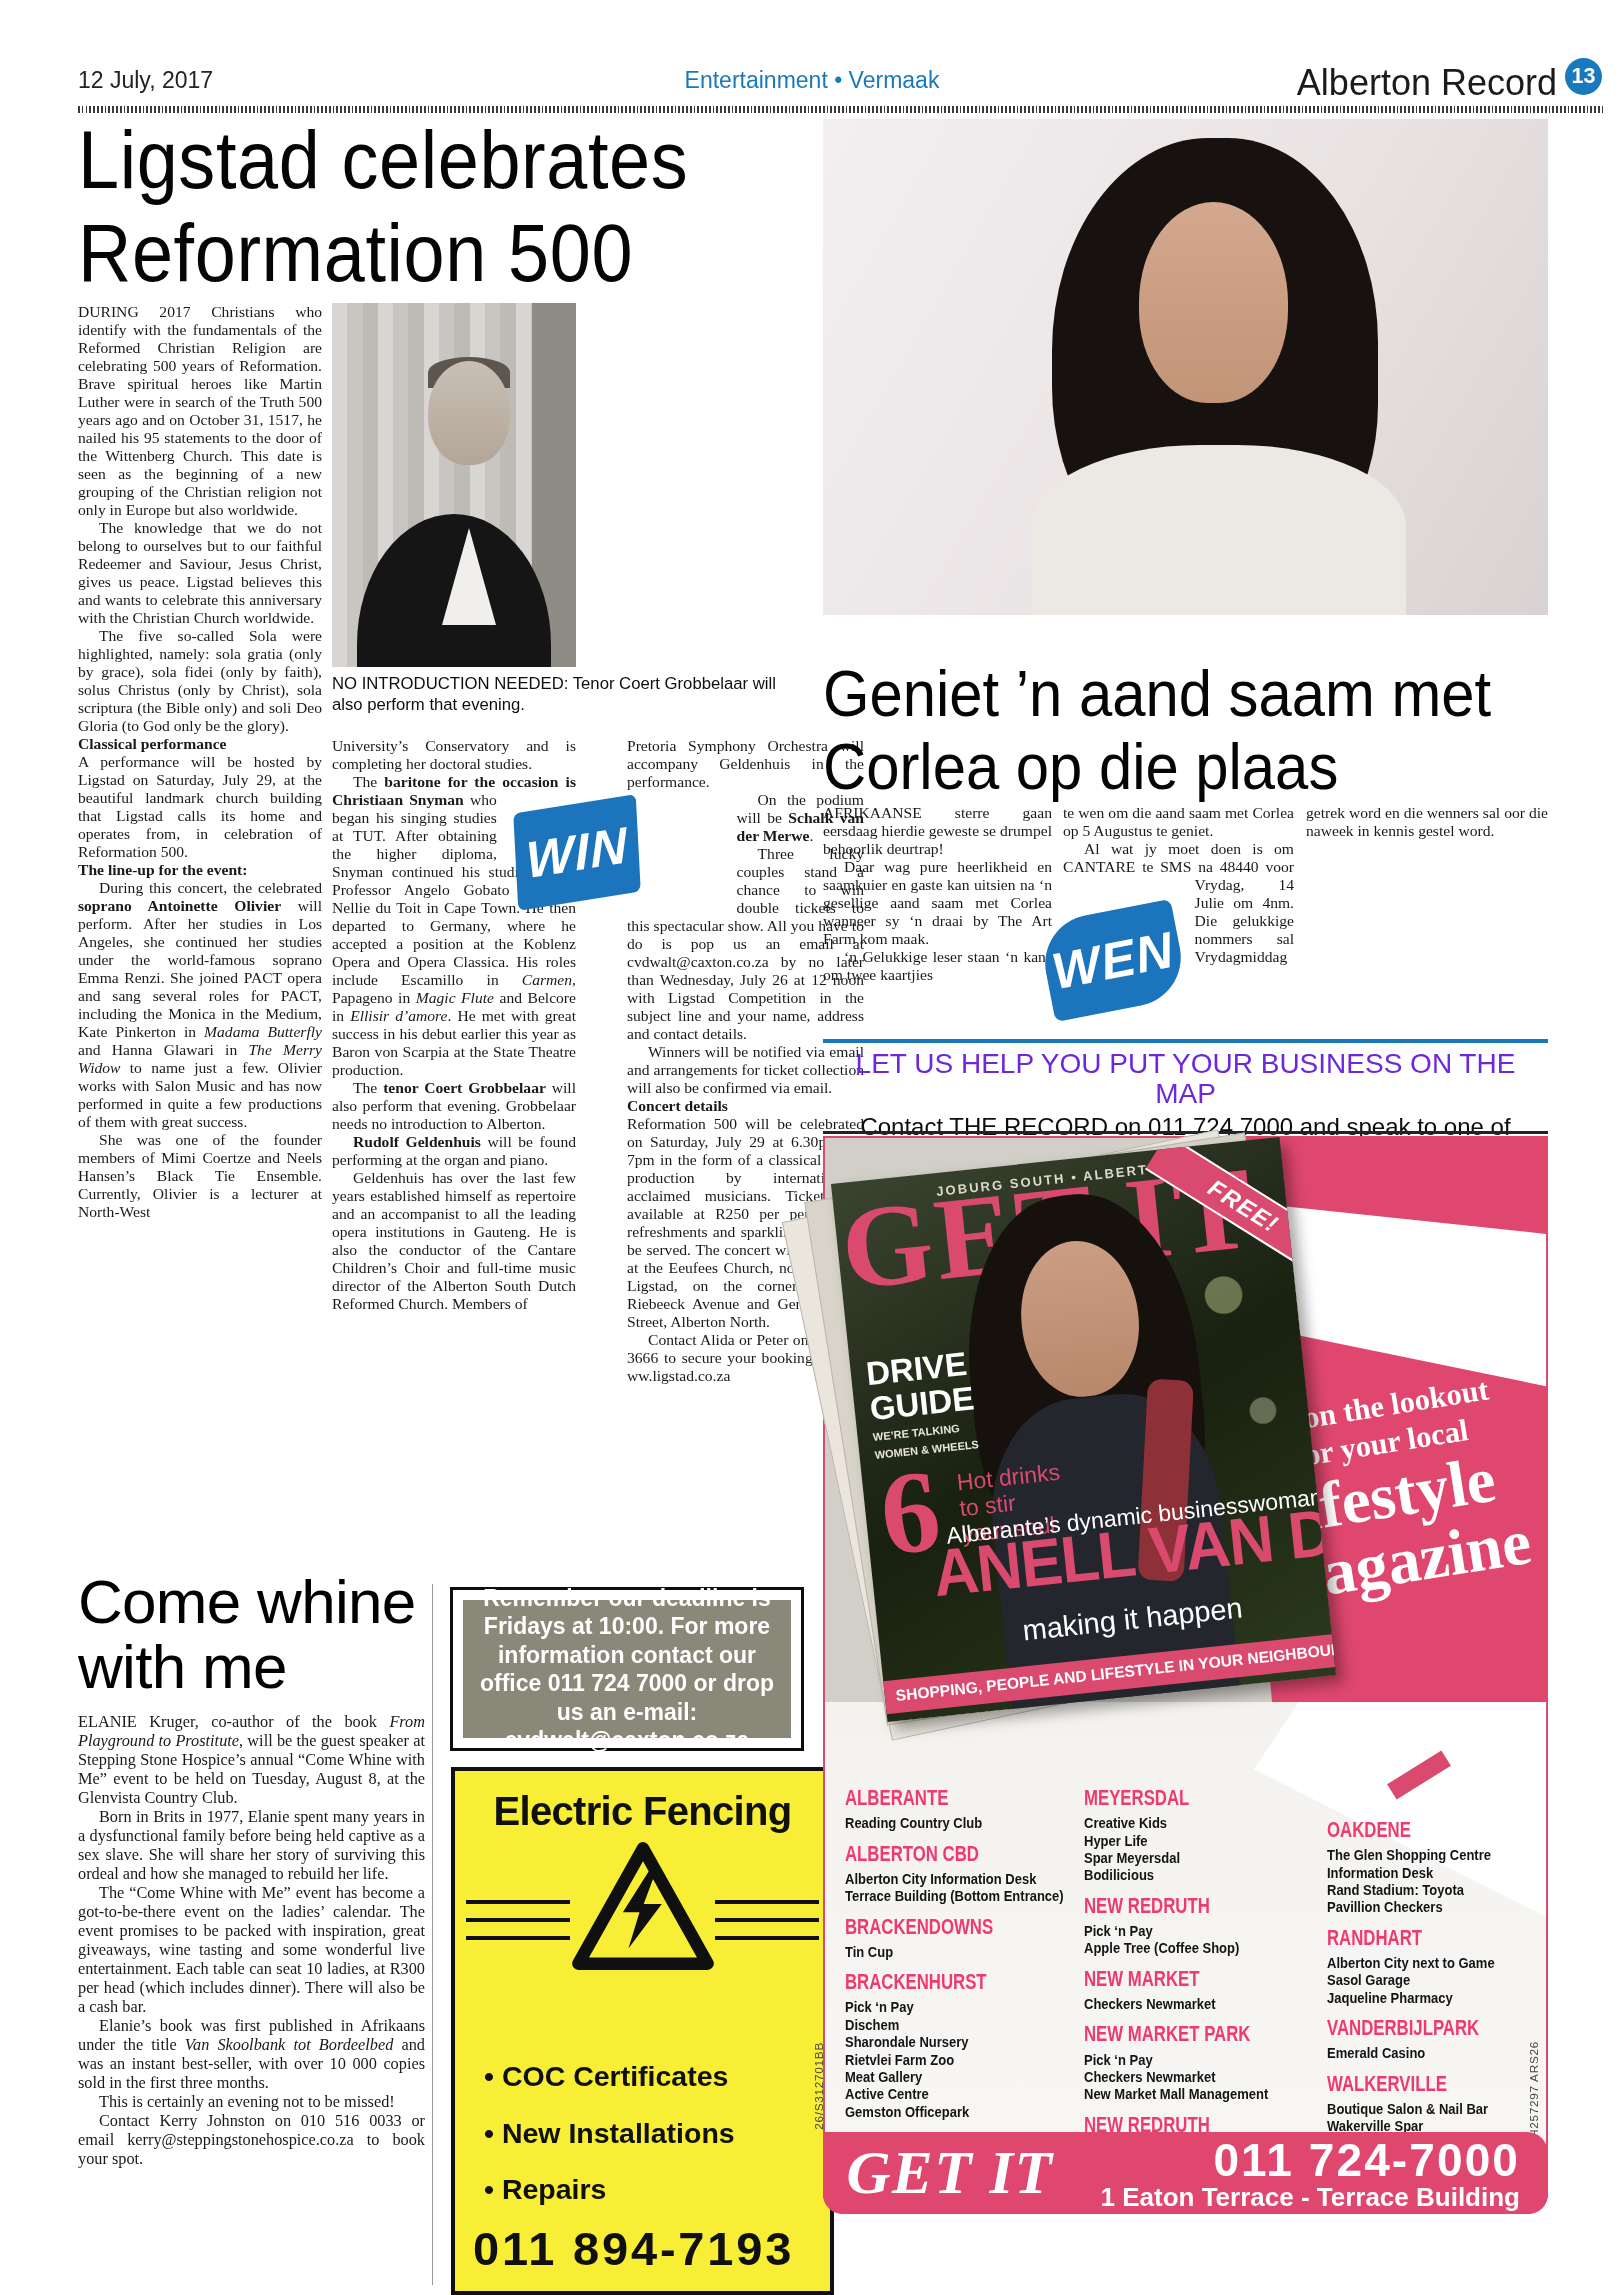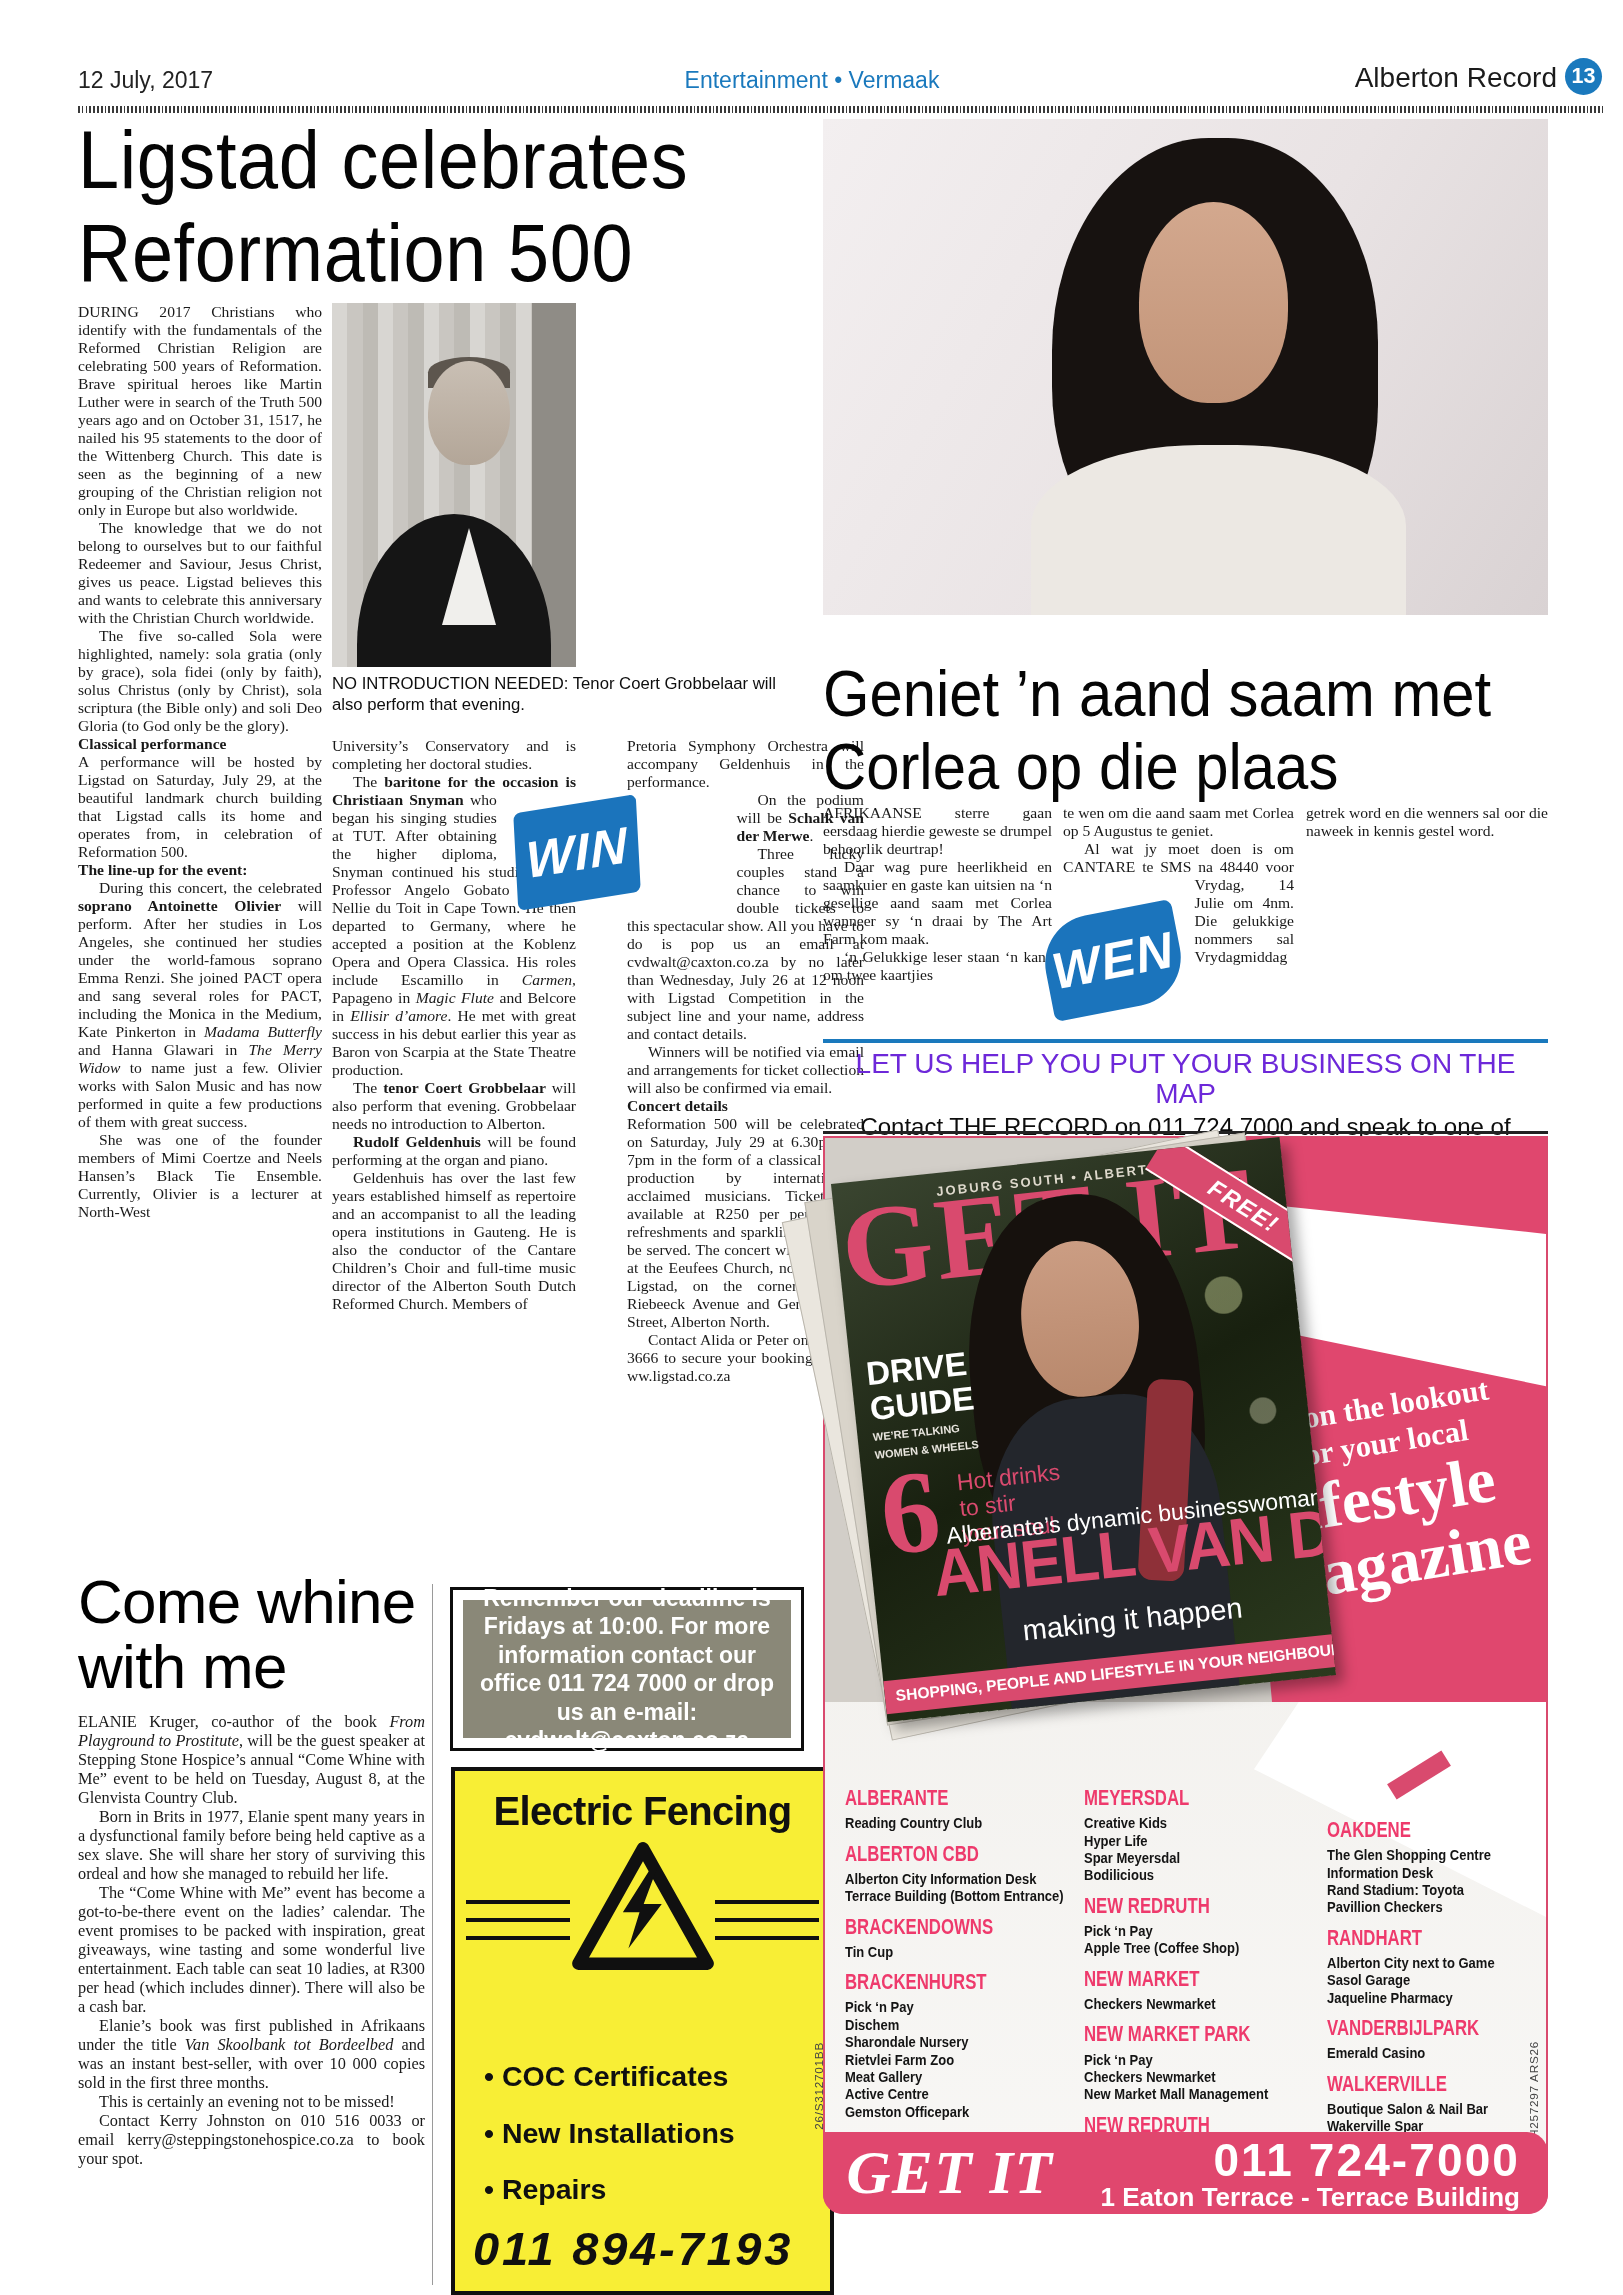--- a/index.html
+++ b/index.html
@@ -1,20 +1,20 @@
 <!DOCTYPE html>
 <html style="font-size:11px"><head>
 <meta charset="utf-8">
 <style>
   html,body{margin:0;padding:0;background:#777;}
   .page{position:relative;width:1624px;height:2295px;background:#fff;font-family:"Liberation Sans",sans-serif;color:#111;overflow:hidden;margin:0 auto;}
   
   .hdr-date{position:absolute;left:78px;top:67px;font-size:23px;color:#222;}
   .hdr-sec{position:absolute;left:0;right:0;top:67px;text-align:center;font-size:23px;color:#1a79bd;}
-  .hdr-pub{position:absolute;right:67px;top:62px;font-size:28px;color:#1b1b1b;}
+  .hdr-pub{position:absolute;right:67px;top:62px;font-size:36px;color:#1b1b1b;}
   .hdr-circle{position:absolute;right:22px;top:58px;width:37px;height:37px;border-radius:50%;background:#1a79bd;color:#fff;font-size:21.5px;font-weight:bold;display:flex;align-items:center;justify-content:center;}
   .hdr-rule{position:absolute;left:78px;right:21px;top:106px;height:7px;background:repeating-linear-gradient(90deg,#3a3a3a 0 1.7px,transparent 1.7px 3.8px);}
   
   .body-col{position:absolute;font-family:"Liberation Serif",serif;font-size:15.6px;line-height:18px;color:#191919;text-align:justify;}
   .para{margin:0;}
   .ind{text-indent:21px;}
   .sub{font-weight:bold;text-align:left;}
   .seg-b{font-weight:bold;}
   .seg-i{font-style:italic;}
   .seg-frW{float:right;width:75px;height:61px;margin-left:4.2px;}
@@ -49,21 +49,21 @@
   
   .dline{position:absolute;left:450px;top:1587px;width:354px;height:164px;border:3.5px solid #0d0d0d;background:#fff;box-sizing:border-box;padding:10.4px;}
   .dline-in{width:100%;height:100%;background:#8a8878;color:#fff;font-weight:bold;font-size:23px;line-height:28.5px;display:flex;align-items:center;justify-content:center;text-align:center;box-sizing:border-box;padding:0 7px;}
   
   .fence{position:absolute;left:451px;top:1767px;width:383px;height:528px;background:#f8ee35;border:4.9px solid #101010;box-sizing:border-box;overflow:hidden;}
   .fence-title{position:absolute;left:0;right:0;top:18px;text-align:center;font-size:40px;font-weight:bold;color:#101010;letter-spacing:-0.7px;}
   .fline{position:absolute;height:4.2px;background:#101010;}
   .fence-tri{position:absolute;left:50%;top:69px;transform:translateX(-50%);}
   .fb{font-weight:bold;font-size:28.5px;line-height:30.5px;color:#101010;margin:0 0 26px;text-align:left;text-indent:0;}
   .fence-bullets{position:absolute;left:29px;top:290px;}
-  .fence-phone{position:absolute;left:18px;top:450px;font-size:47px;font-weight:bold;letter-spacing:2.8px;color:#101010;font-style:italic;}
+  .fence-phone{position:absolute;left:18px;top:450px;font-size:47px;font-weight:bold;letter-spacing:2.8px;color:#101010;}
   .vert-code{position:absolute;writing-mode:vertical-rl;transform:rotate(180deg);font-size:11.8px;color:#444;letter-spacing:0.7px;}
   
   .gad-topline{position:absolute;left:823px;top:1131px;width:725px;height:2.8px;background:#222;}
   .gad{position:absolute;left:823px;top:1136px;width:725px;height:1078px;border:2.1px solid #d94a6e;border-radius:0 0 21px 21px;box-sizing:border-box;background:linear-gradient(#efede9,#f8f7f5);}
   .gad-promo{position:absolute;left:0;top:0;width:100%;height:564px;background:#d2cec8;overflow:hidden;}
   .gad-pink{position:absolute;inset:0;background:#e0476e;clip-path:polygon(55% 0,100% 0,100% 100%,62% 100%);}
   .gad-wedge{position:absolute;inset:0;background:#fff;clip-path:polygon(63% 12%,100% 17%,100% 44%,58% 33%);}
   .gad-promo-text{position:absolute;right:11px;top:250px;width:292px;text-align:center;transform:rotate(-9deg);color:#fff;font-family:"Liberation Serif",serif;font-weight:bold;}
   .gp1{font-size:30.5px;line-height:37px;}
   .gp2{font-size:65px;line-height:67px;}

